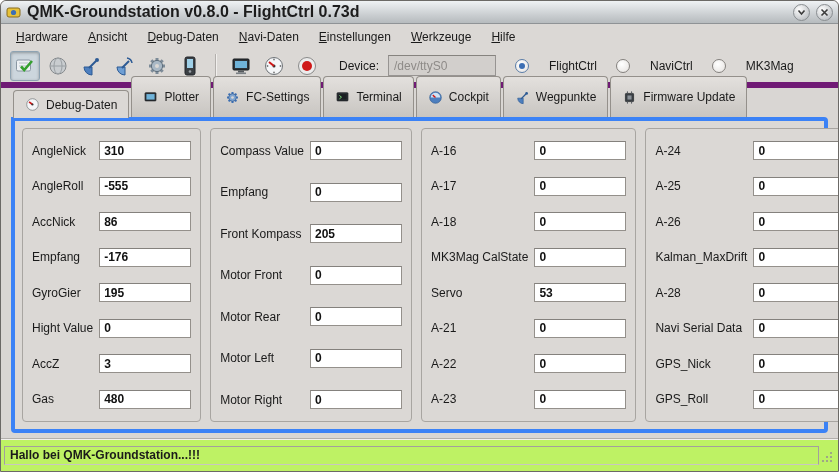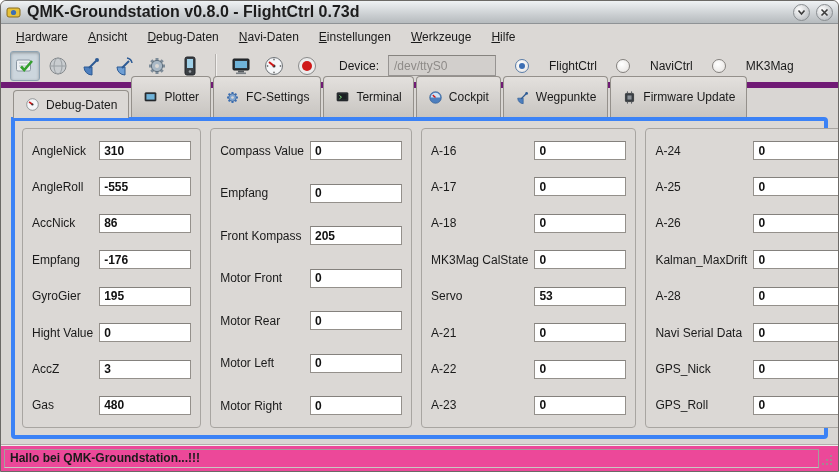--- a/index.html
+++ b/index.html
@@ -135,27 +135,27 @@
   .row-value {
     width:92px; height:19px; flex:none;
     border:1px solid #94908b; border-top-color:#84817d;
     background:#ffffff;
     font-weight:bold; font-size:12px;
     padding:0 4px; font-family:inherit; color:#111;
   }
 
   
   .statusbar {
-    flex:none; height:27px;
+    flex:none; height:33px;
     margin-top:5px;
     border-top:1px solid #b2afac;
     box-shadow:0 1px 0 #f1efed inset;
     display:flex; align-items:center;
     padding:3px 3px 3px 3px;
-    background:#ec4899;
+    background:#bef264;
   }
   .status-panel {
     flex:1; height:19px;
     border:1px solid #a3a09c; border-bottom-color:#c9c6c2;
     display:flex; align-items:center;
     padding:0 5px;
     font-weight:bold; white-space:nowrap;
   }
   .resize-grip { width:16px; height:19px; display:flex; align-items:flex-end; justify-content:flex-end; padding:2px; }
 </style>

